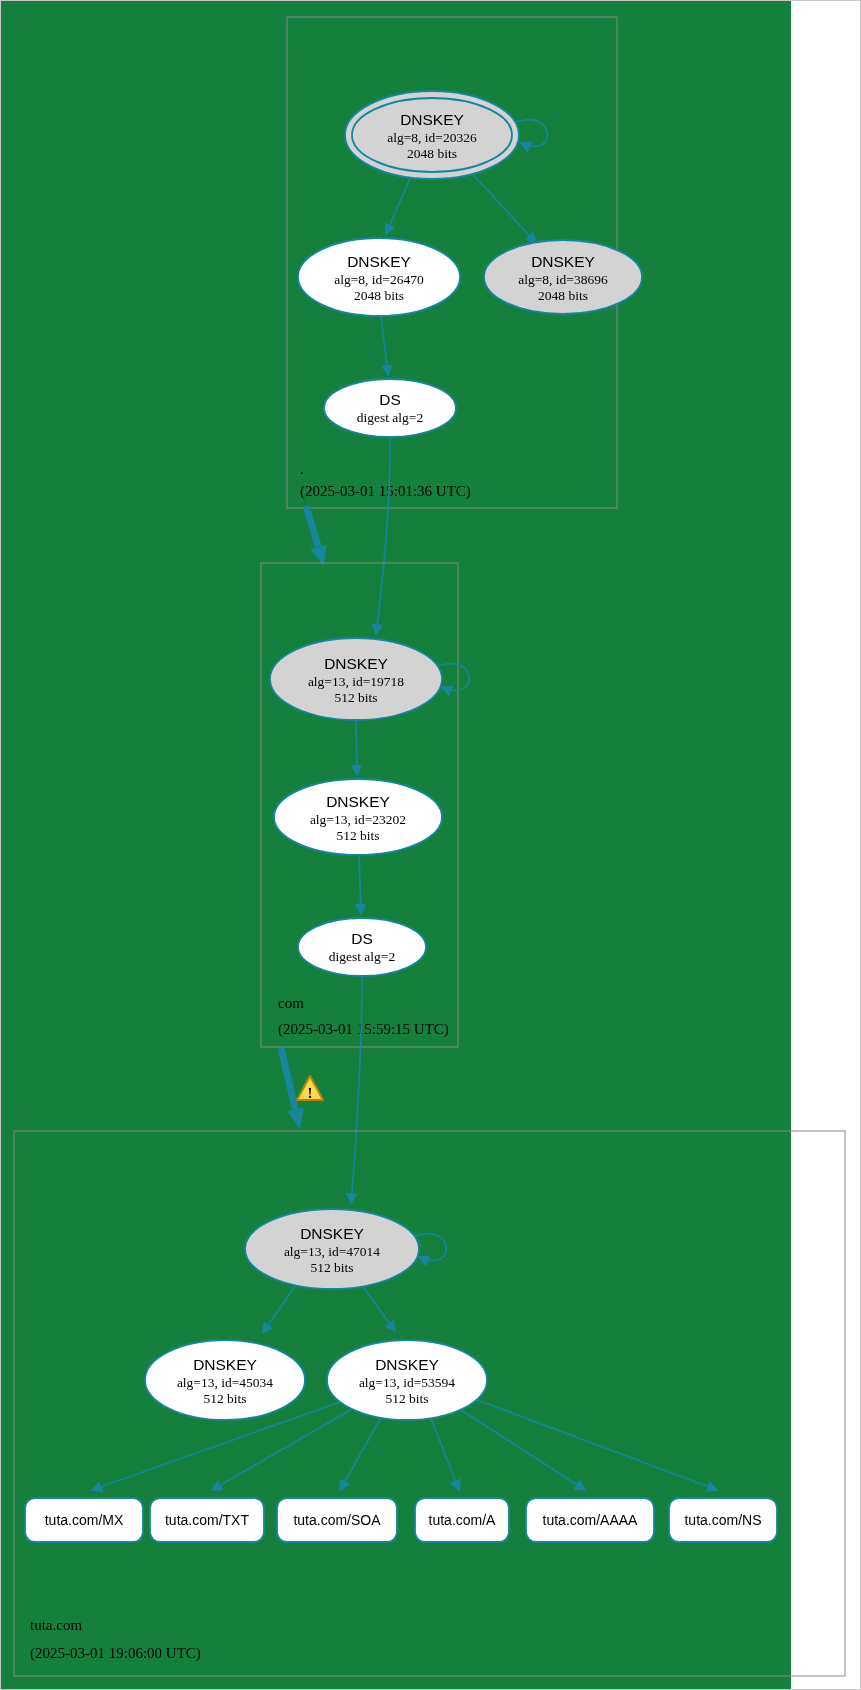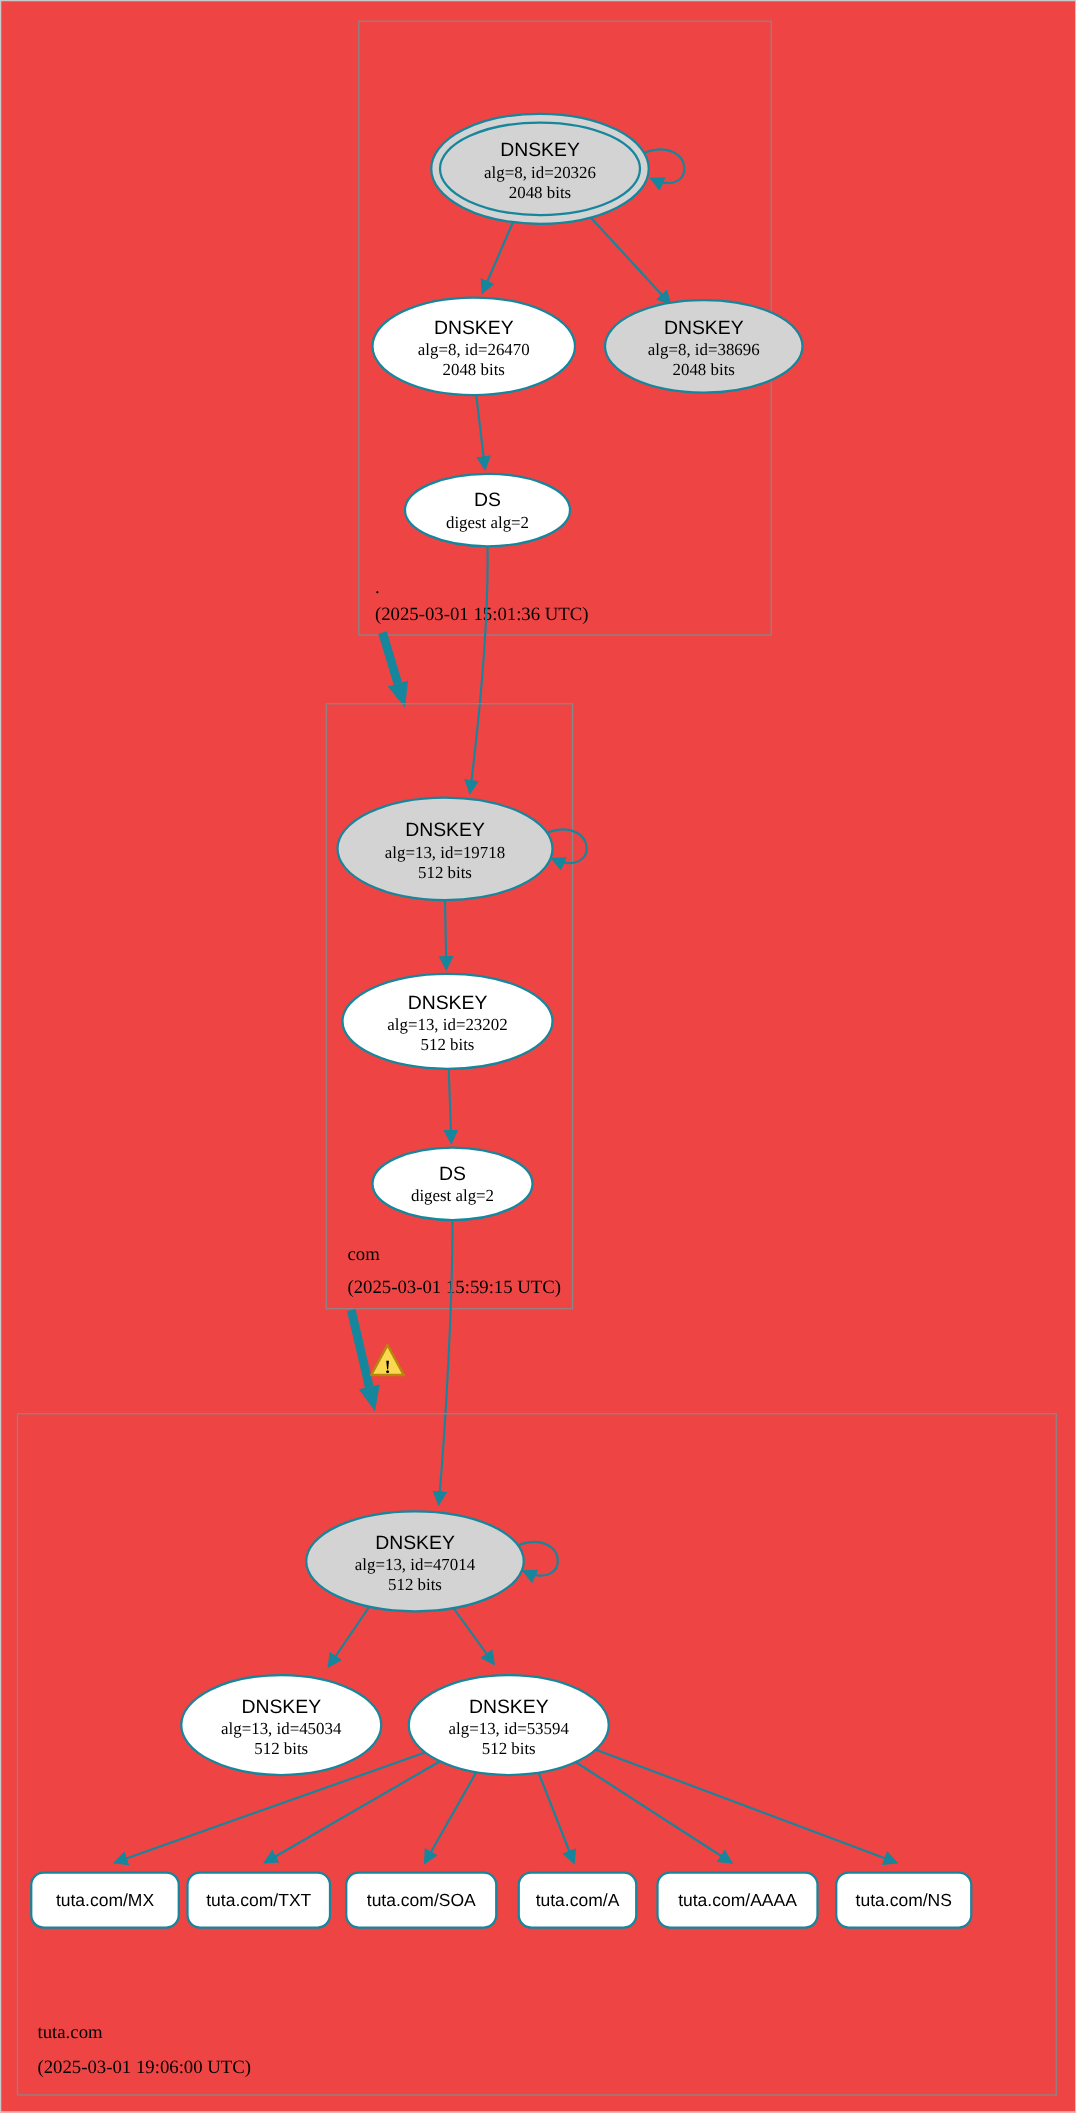--- a/index.html
+++ b/index.html
@@ -4,21 +4,21 @@
 <style>
   :root{
     --edge:#15869c;
     --node_gray:#d3d3d3;
     --box_border:#888888;
     --warning_fill:#fbd84f;
     --warning_border:#b8860b;
     --canvas_border:#c9c9c9;
   }
   html,body{margin:0;padding:0;background:#ffffff;}
-  .stage{width:861px;height:1690px;position:relative;background:#ef4444;}
+  .stage{width:791px;height:1690px;position:relative;background:#15803d;}
   svg{display:block;}
   .zone-box{fill:none;stroke:var(--box_border);stroke-width:1;}
   .canvas-border{fill:none;stroke:var(--canvas_border);stroke-width:1;}
   .node{stroke:var(--edge);stroke-width:1.8;}
   .node.gray{fill:var(--node_gray);}
   .node.white{fill:#ffffff;}
   .node.inner{fill:none;}
   .edge{stroke:var(--edge);stroke-width:1.7;fill:none;}
   .edge-thick{stroke:var(--edge);stroke-width:7;fill:none;}
   .arrowhead{fill:var(--edge);stroke:none;}

